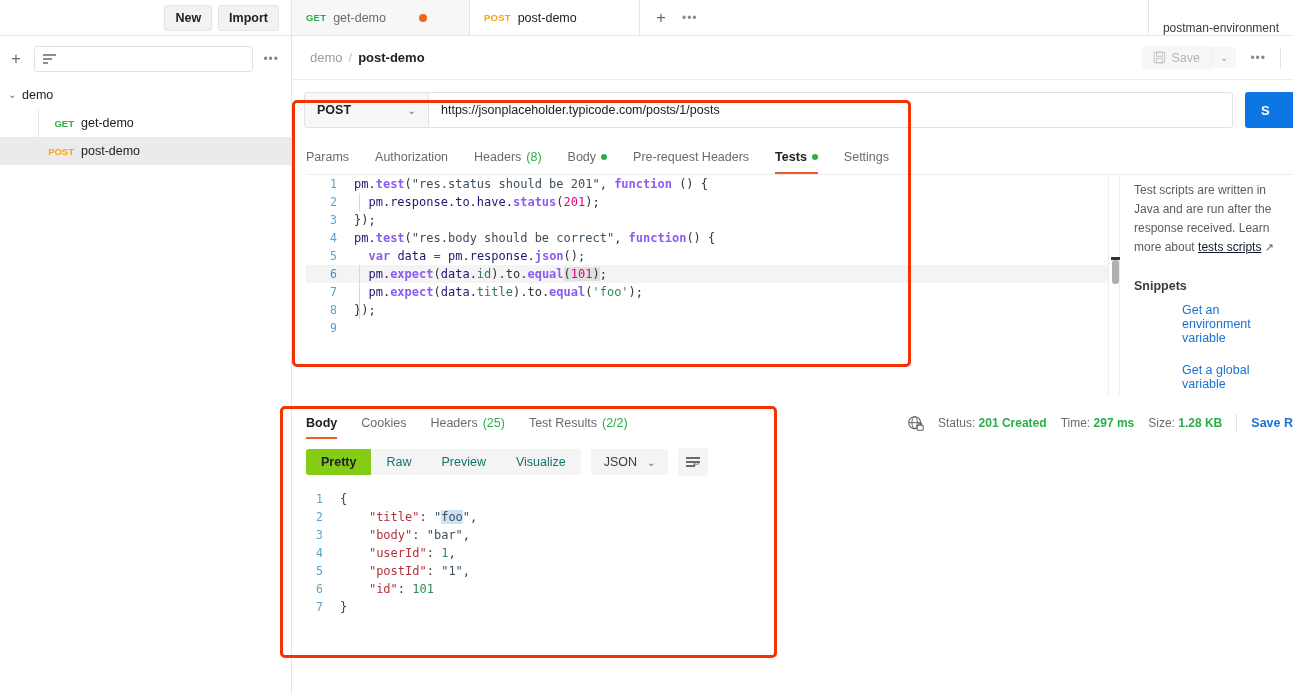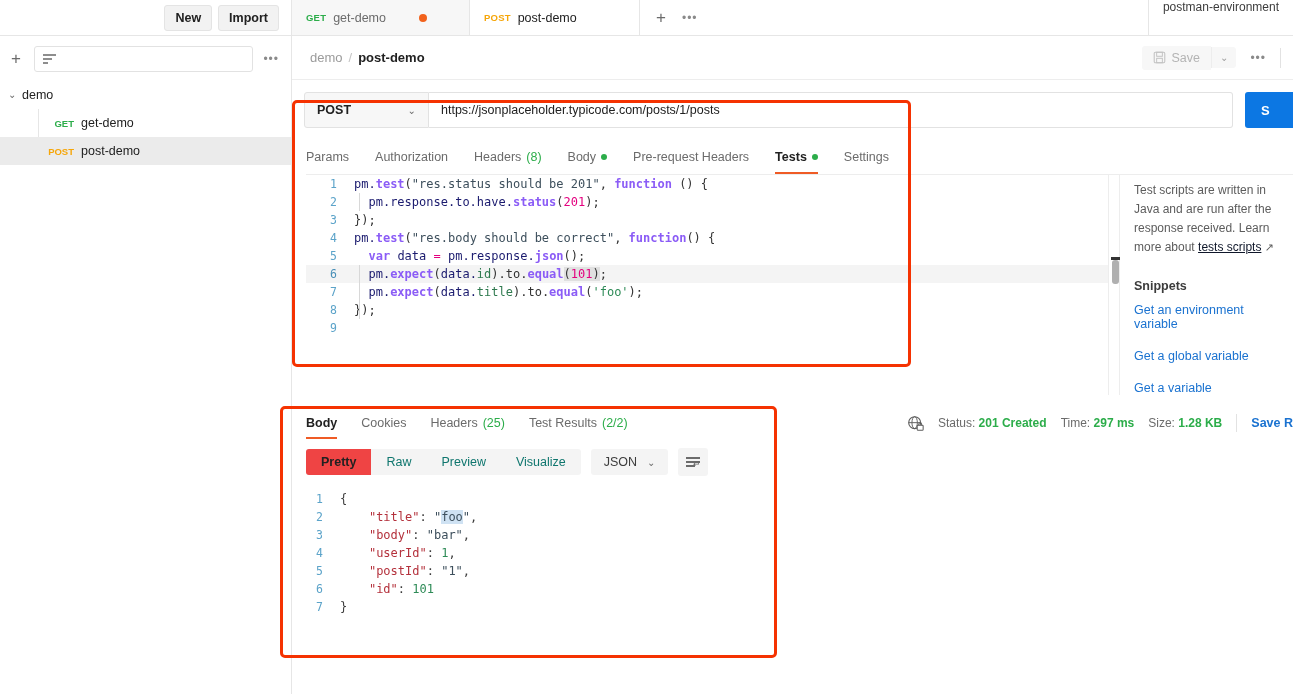--- a/index.html
+++ b/index.html
@@ -42,21 +42,21 @@
   .m-get { color:#2cad4a; }
   .m-post { color:#f6a609; }
   .dirty-dot { width:8px; height:8px; border-radius:50%; background:#f2621c; margin-left:26px; }
   .tabs-actions {
     display:flex; align-items:center; gap:16px; padding:0 16px;
     border-right:1px solid #e6e6e6; flex:1; color:#6b6b6b;
   }
   .plus-ico { font-size:17px; color:#6b6b6b; line-height:1; cursor:pointer; }
   .dots-ico { letter-spacing:1px; font-size:12px; color:#8a8a8a; cursor:pointer; }
   .env-area {
-    display:flex; align-items:flex-start; padding:0 14px;
+    display:flex; align-items:flex-end; padding:0 14px;
     font-size:12px; color:#3c3c3c; white-space:nowrap;
   }
 
   
   .sidebar {
     position:absolute; left:0; top:36px; width:292px; height:658px;
     background:#fff; border-right:1px solid #e6e6e6;
   }
   .sb-toolbar {
     display:flex; align-items:center; gap:10px;
@@ -184,21 +184,21 @@
   .scroll-thumb {
     position:absolute; left:3px; width:7px; background:#b0b0b0; border-radius:3px;
   }
   .scroll-cap { position:absolute; left:2px; width:9px; height:3px; background:#333; }
 
   .help-pane { width:170px; padding:6px 0 0 14px; }
   .help-text { font-size:12px; color:#5c5c5c; line-height:19px; }
   .help-link { color:#0f172a; text-decoration:underline; cursor:pointer; }
   .ext-arrow { font-size:11px; }
   .snip-title { font-size:12.5px; font-weight:700; color:#3c3c3c; margin:22px 0 10px; }
-  .snip-link { display:block; color:#1a72d0; font-size:12.5px; margin-bottom:18px; cursor:pointer; }
+  .snip-link { display:block; color:#1a72d0; font-size:12.5px; margin-bottom:18px; cursor:pointer;margin-left:48px; }
 
   
   .resp { position:absolute; left:292px; top:405px; width:1001px; height:289px; background:#fff; }
   .resp-head {
     display:flex; align-items:flex-end; justify-content:space-between;
     padding:0 0 0 14px; height:34px;
   }
   .resp-tabs { display:flex; align-items:flex-end; height:34px; }
   .rtab {
     padding:0 12px; height:32px; display:flex; align-items:center; gap:5px;
@@ -219,21 +219,21 @@
   .meta-div { width:1px; height:18px; background:#e2e2e2; }
   .save-resp { color:#1a72d0; font-weight:700; font-size:12.5px; cursor:pointer; }
   .globe-ico { width:17px; height:17px; color:#5c5c5c; }
 
   
   .fmt-row { display:flex; align-items:center; gap:10px; padding:9px 0 0 14px; }
   .seg { display:flex; background:#f4f4f4; border-radius:3px; overflow:hidden; }
   .seg-btn {
     padding:6px 15px; font-size:12.5px; color:#0f766e; cursor:pointer;
   }
-  .seg-btn.active { background:#ef4444; color:#212121; font-weight:700; }
+  .seg-btn.active { background:#84cc16; color:#212121; font-weight:700; }
   .json-sel {
     display:flex; align-items:center; gap:10px; padding:6px 13px;
     background:#f4f4f4; border-radius:3px; font-size:12.5px; color:#3c3c3c; cursor:pointer;
   }
   .json-caret { color:#6b6b6b; font-size:10px; }
   .wrap-btn {
     width:30px; height:28px; background:#f4f4f4; border-radius:3px;
     display:flex; align-items:center; justify-content:center; cursor:pointer;
   }
   .wrap-ico { position:relative; width:14px; height:10px; }

